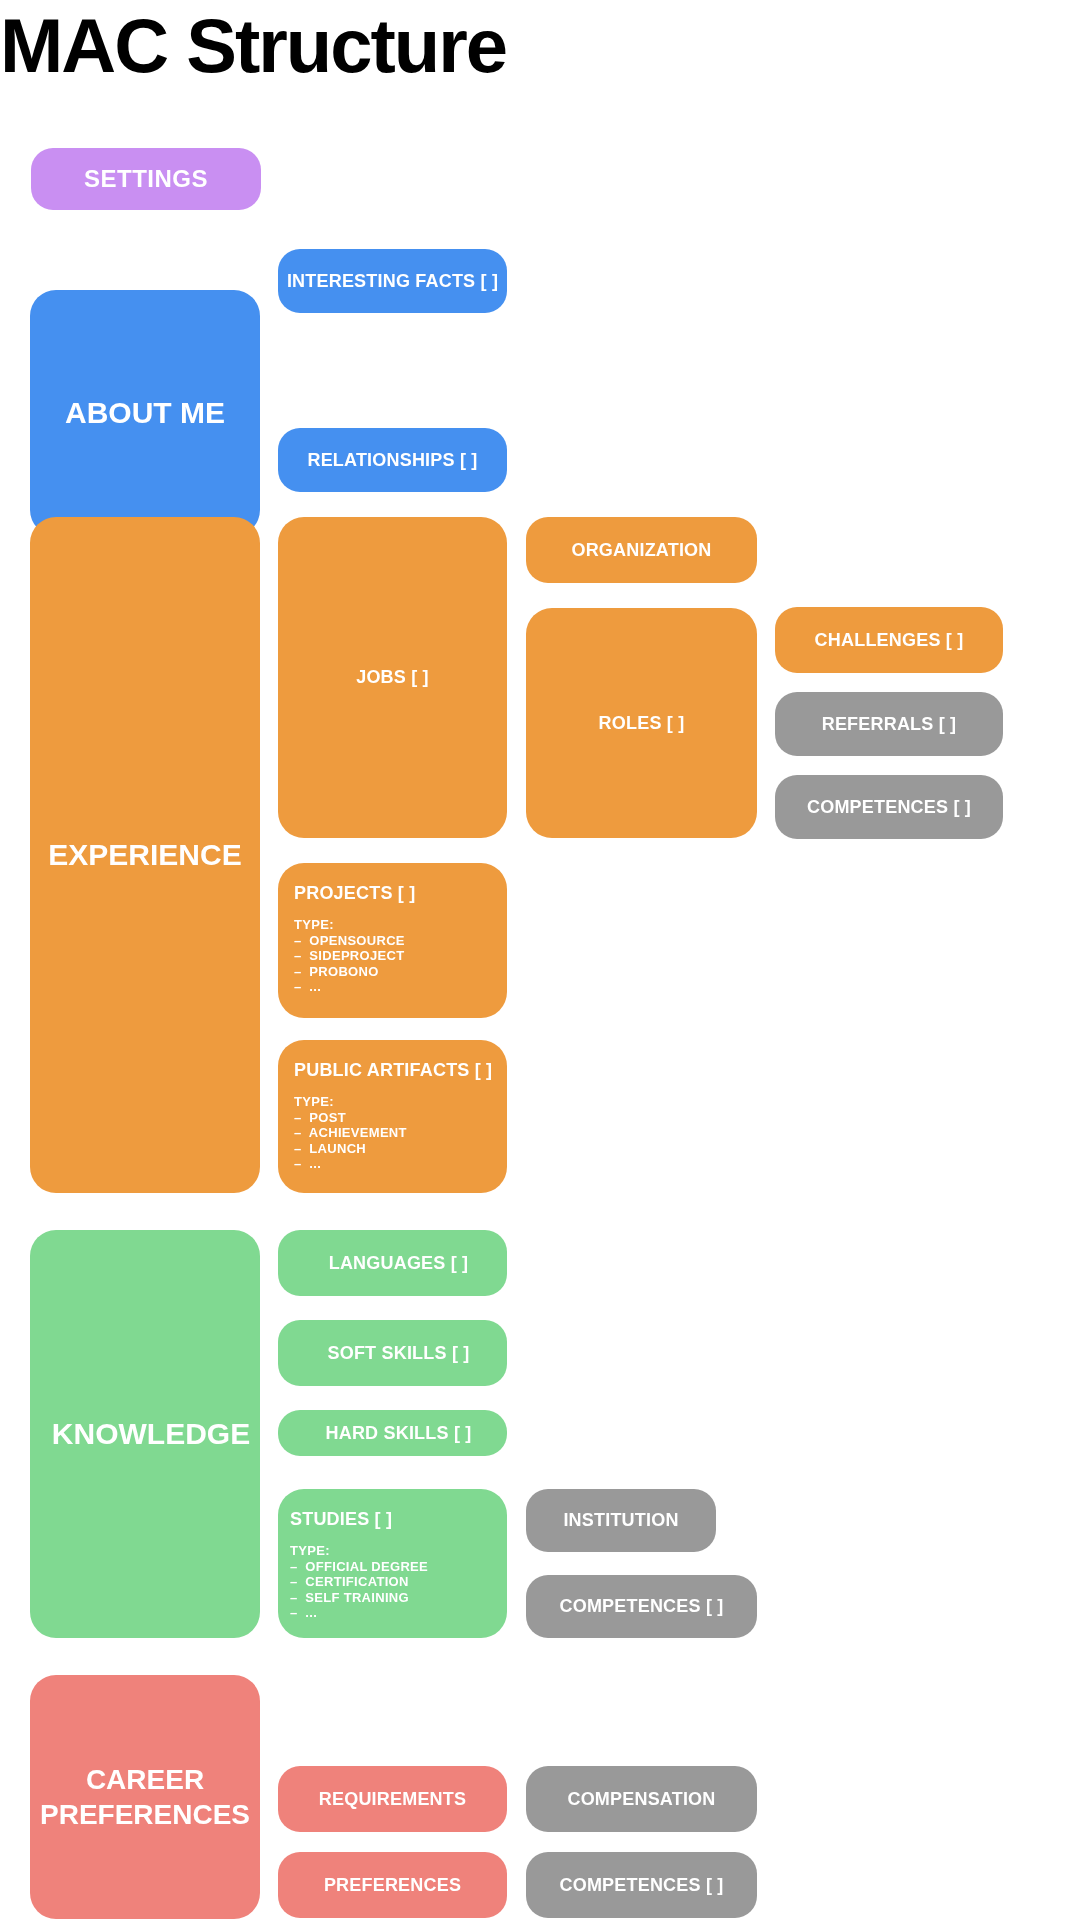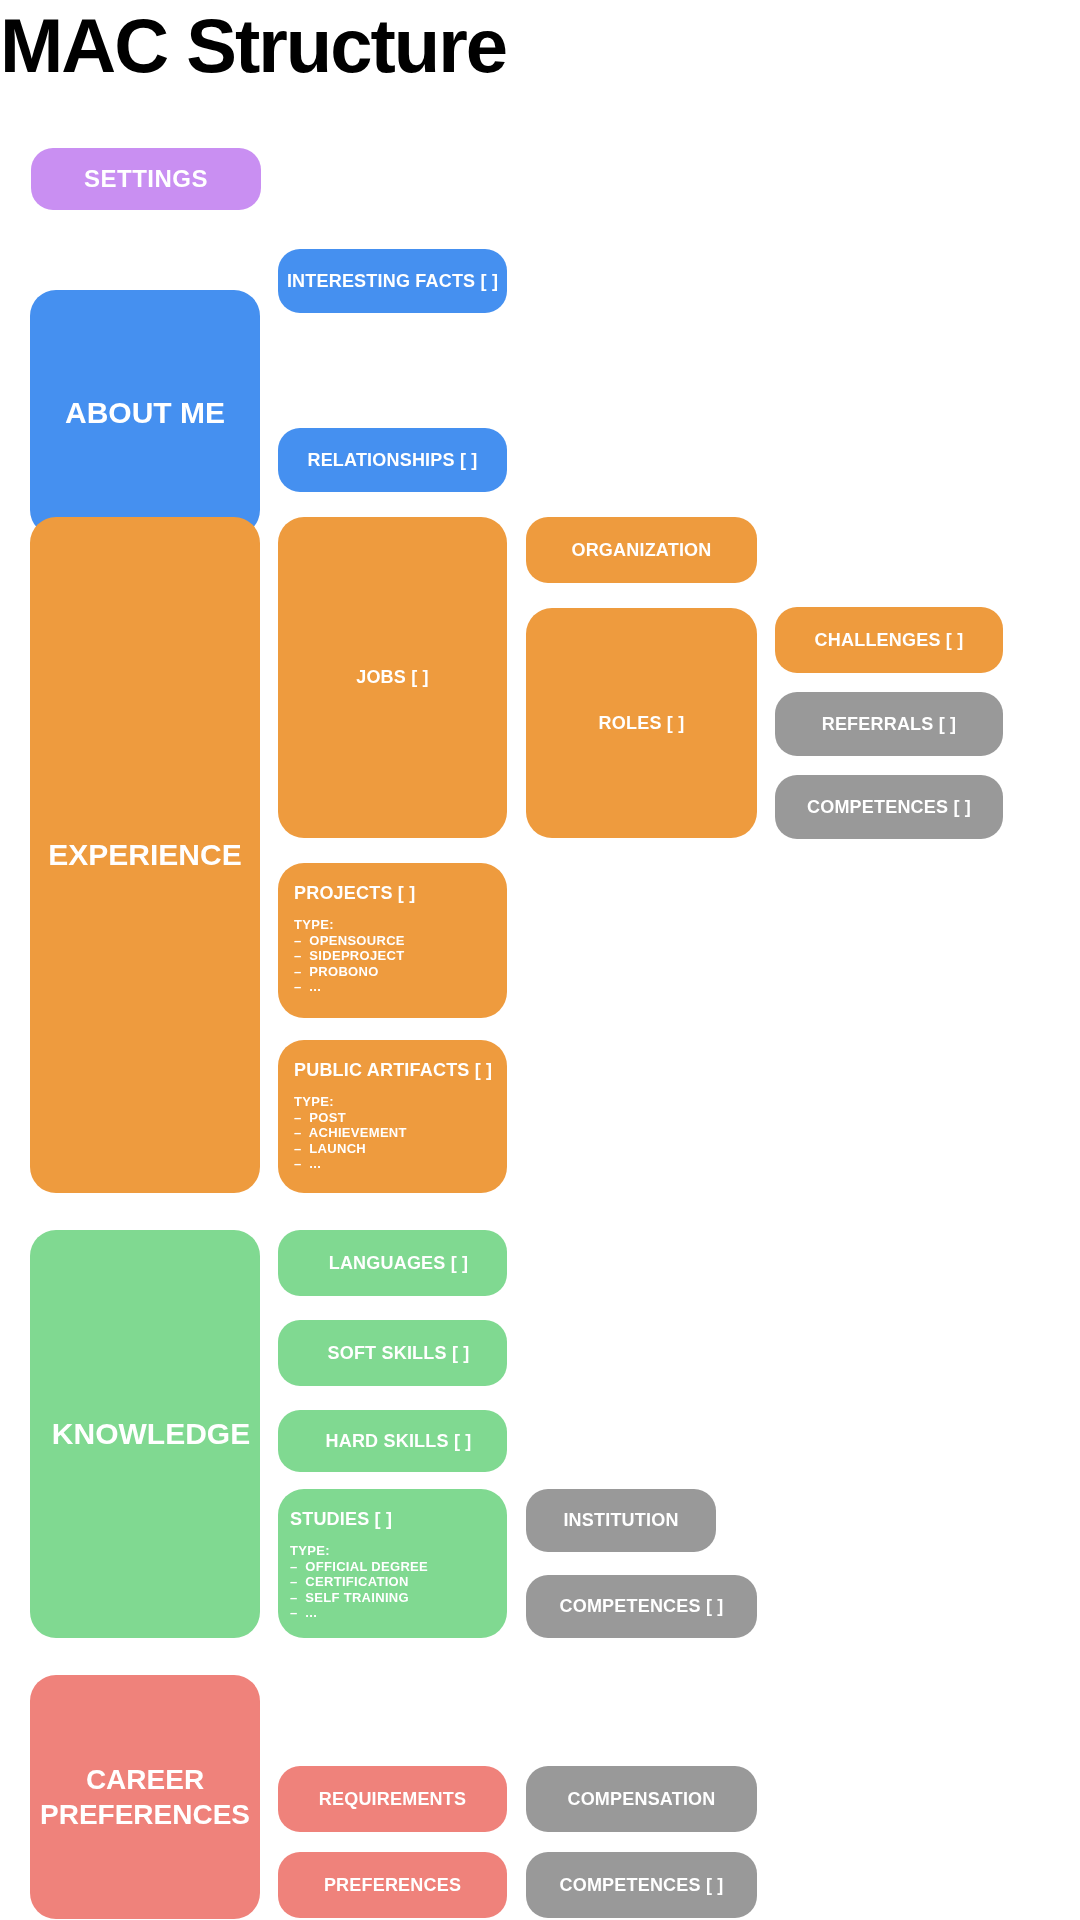--- a/index.html
+++ b/index.html
@@ -97,21 +97,21 @@
 
   <div class="node big center c-green" style="left:30px;top:1230px;width:230px;height:408px;">
     <span class="parent-label">KNOWLEDGE</span>
   </div>
   <div class="node center c-green" style="left:278px;top:1230px;width:229px;height:66px;">
     <span class="child-label">LANGUAGES [ ]</span>
   </div>
   <div class="node center c-green" style="left:278px;top:1320px;width:229px;height:66px;">
     <span class="child-label">SOFT SKILLS [ ]</span>
   </div>
-  <div class="node center c-green" style="left:278px;top:1410px;width:229px;height:62px;">
+  <div class="node center c-green" style="left:278px;top:1410px;width:229px;height:46px;">
     <span class="child-label">HARD SKILLS [ ]</span>
   </div>
 
   <div class="node big listbox c-green" style="left:278px;top:1489px;width:229px;height:149px;">
     <div class="lb-title">STUDIES [ ]</div>
     <div class="lb-lines">
       <div>TYPE:</div>
       <div>–  OFFICIAL DEGREE</div>
       <div>–  CERTIFICATION</div>
       <div>–  SELF TRAINING</div>

